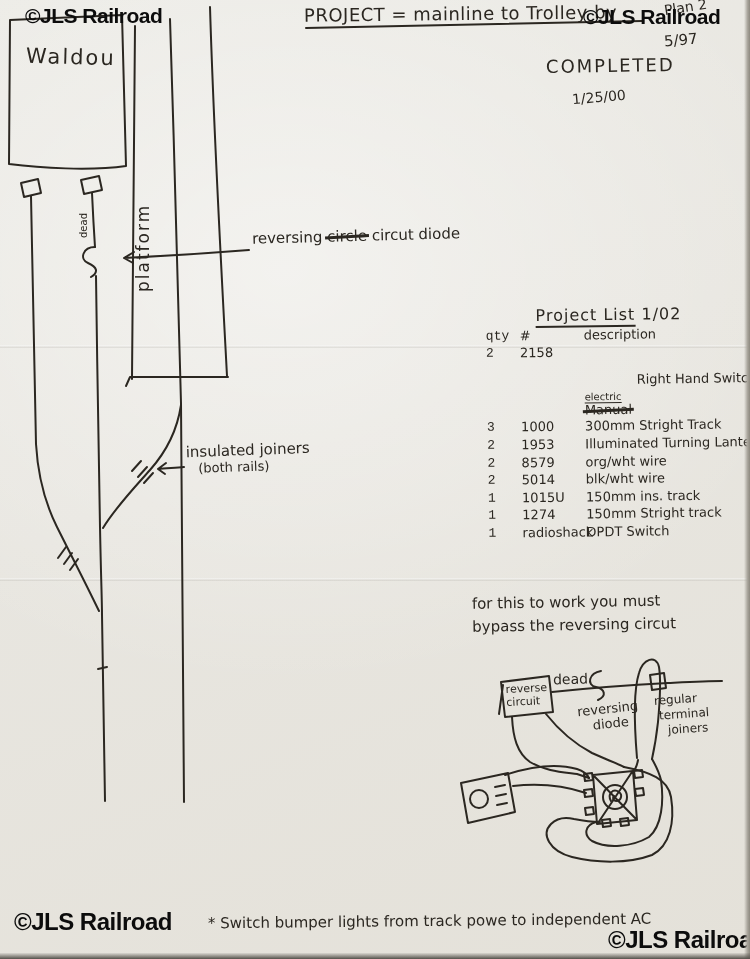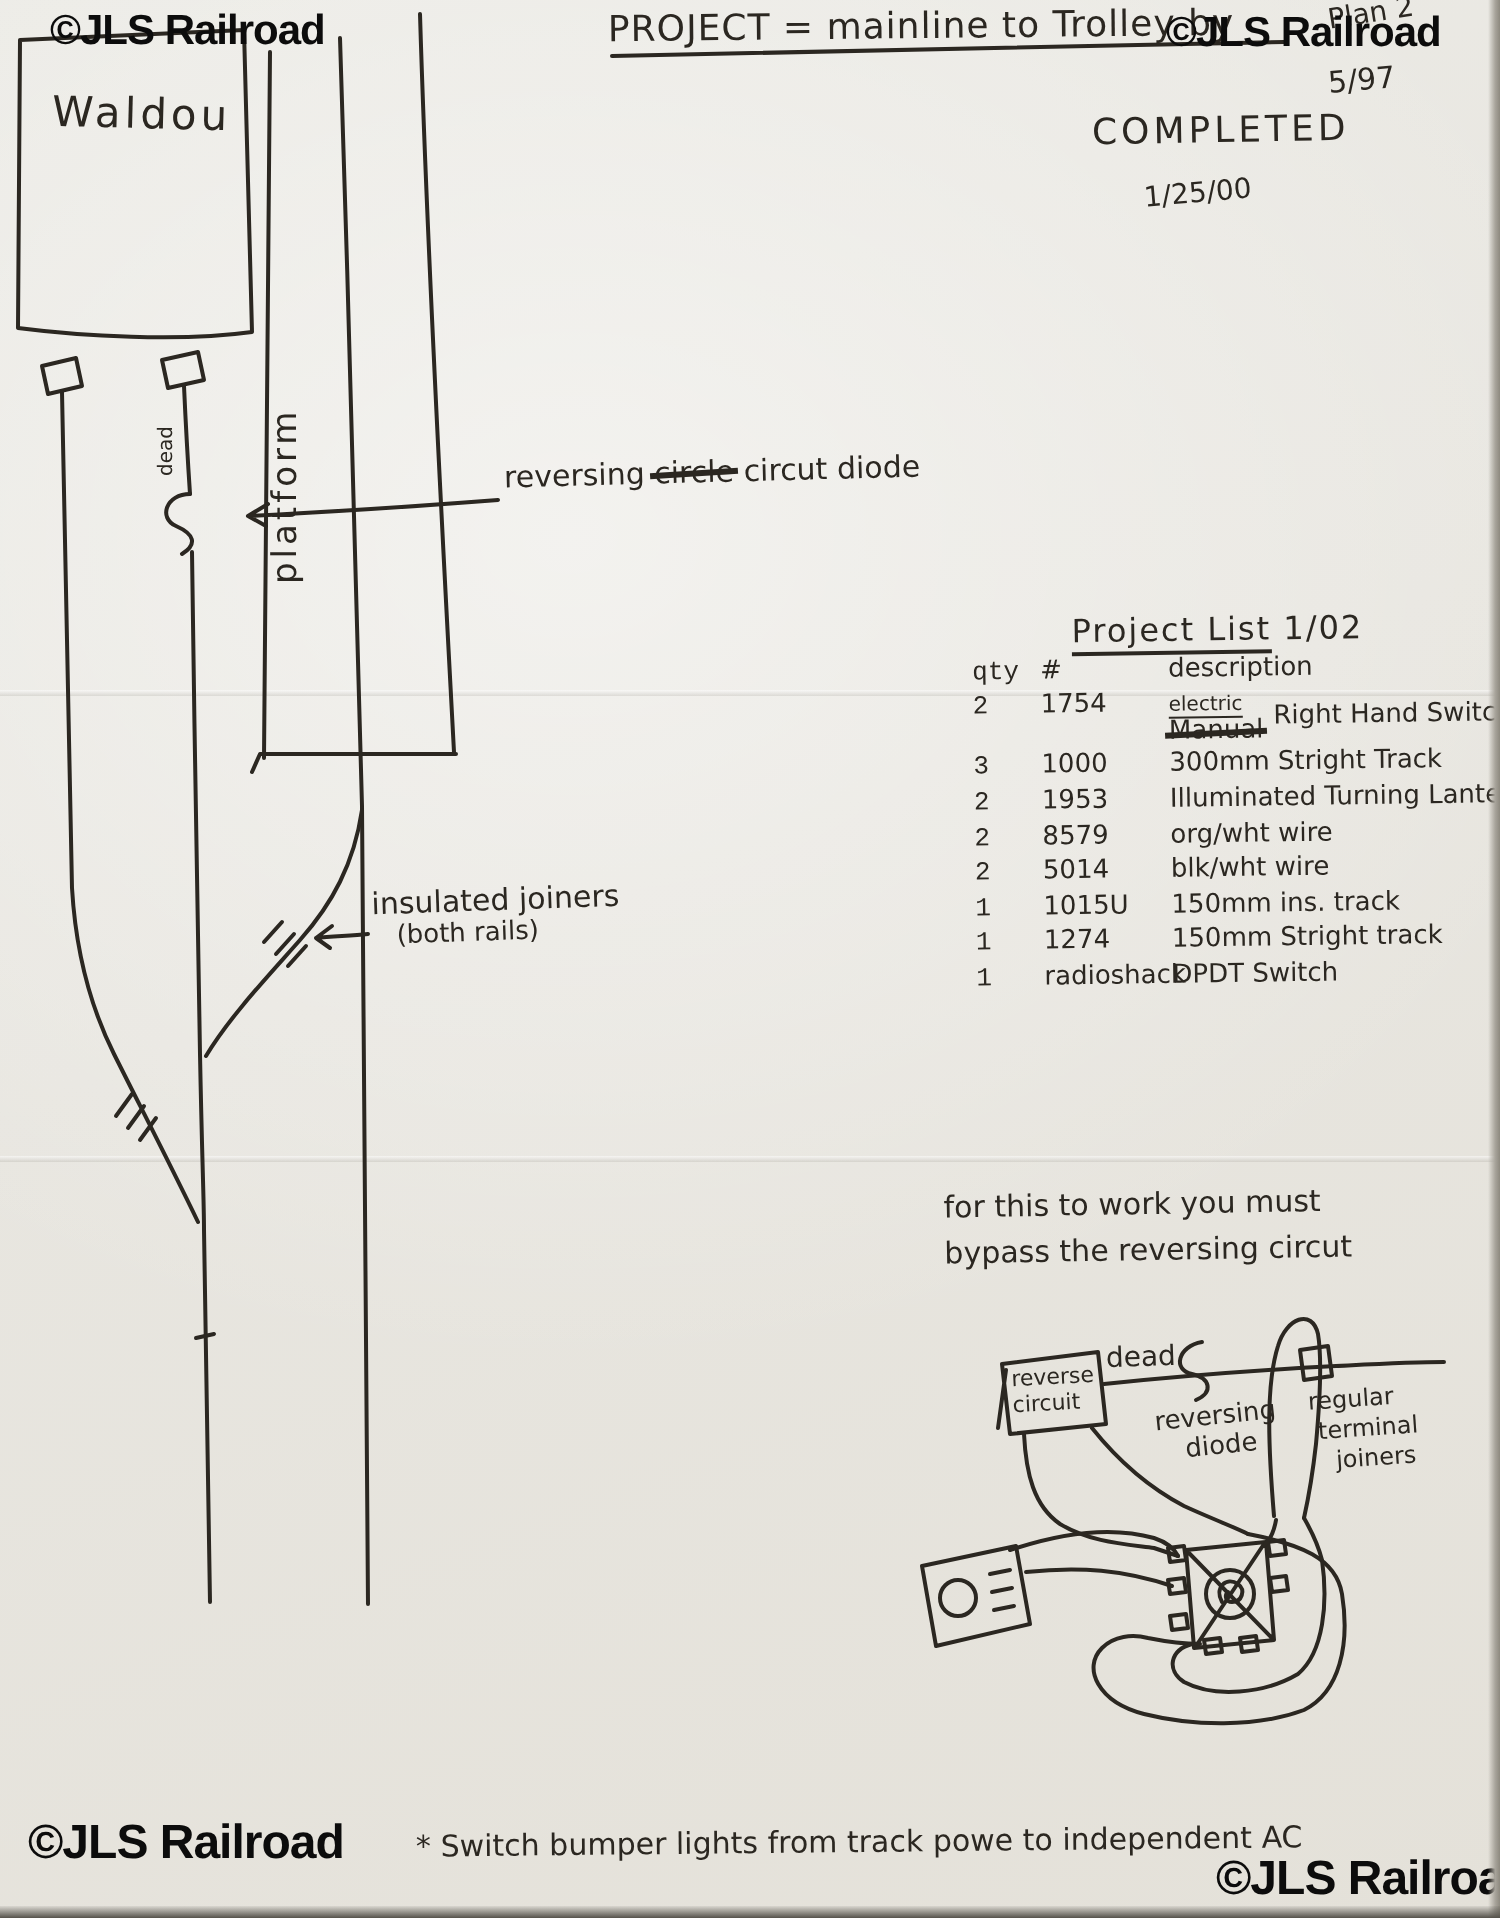--- a/index.html
+++ b/index.html
@@ -41,21 +41,21 @@
   
   .plist{position:absolute;left:487px;top:306px;width:252px;z-index:3;transform:rotate(-.8deg);
          font-size:13px;}
   .plist .pl-title{font-size:16px;margin-left:50px;letter-spacing:1px;}
   .plist .pl-title .t{border-bottom:2px solid #2b2721;padding-bottom:1px;}
   .plist .row{display:flex;margin-top:3px;align-items:flex-start;}
   .plist .hdr{margin-top:4px;}
   .plist .c1{width:34px;flex:none;font-family:Liberation Mono, monospace;}
   .plist .c2{width:64px;flex:none;}
   .plist .c3{flex:1;white-space:nowrap;}
-  .pl-fix{display:inline-block;vertical-align:middle;line-height:1;margin-right:5px;}
+  .pl-fix{display:inline-block;vertical-align:middle;line-height:1;margin-right:5px;margin-top:44px;}
   .pl-fix .small{font-size:10px;border-bottom:1.5px solid #2b2721;display:inline-block;}
   
   .circ-note{left:472px;top:591px;font-size:15px;transform:rotate(-1deg);line-height:1.5;}
   .rc-label{left:506px;top:682px;font-size:11px;line-height:1.2;transform:rotate(-3deg);z-index:3;}
   .dead-circ{left:553px;top:672px;font-size:14px;transform:rotate(-2deg);z-index:3;}
   .rdiode-label{left:578px;top:702px;font-size:13px;transform:rotate(-6deg);z-index:3;}
   .rdiode-label .l2{display:block;margin-left:14px;}
   .rtj-label{left:655px;top:692px;font-size:12px;transform:rotate(-4deg);z-index:3;line-height:1.25;}
   .rtj-label .l2{display:block;margin-left:4px;}
   .rtj-label .l3{display:block;margin-left:12px;}
@@ -129,21 +129,21 @@
 
   <div class="plist hand" style="white-space:normal">
     <div class="pl-title"><span class="t">Project List</span> <span>1/02</span></div>
     <div class="row hdr">
       <span class="c1">qty</span>
       <span class="c2">#</span>
       <span class="c3">description</span>
     </div>
     <div class="row">
       <span class="c1">2</span>
-      <span class="c2">1754</span>
+      <span class="c2">2158</span>
       <span class="c3"><span class="pl-fix"><span class="small">electric</span><br><span class="strike">Manual</span></span><span>Right Hand Switch</span></span>
     </div>
     <div class="row">
       <span class="c1">3</span>
       <span class="c2">1000</span>
       <span class="c3">300mm Stright Track</span>
     </div>
     <div class="row">
       <span class="c1">2</span>
       <span class="c2">1953</span>

